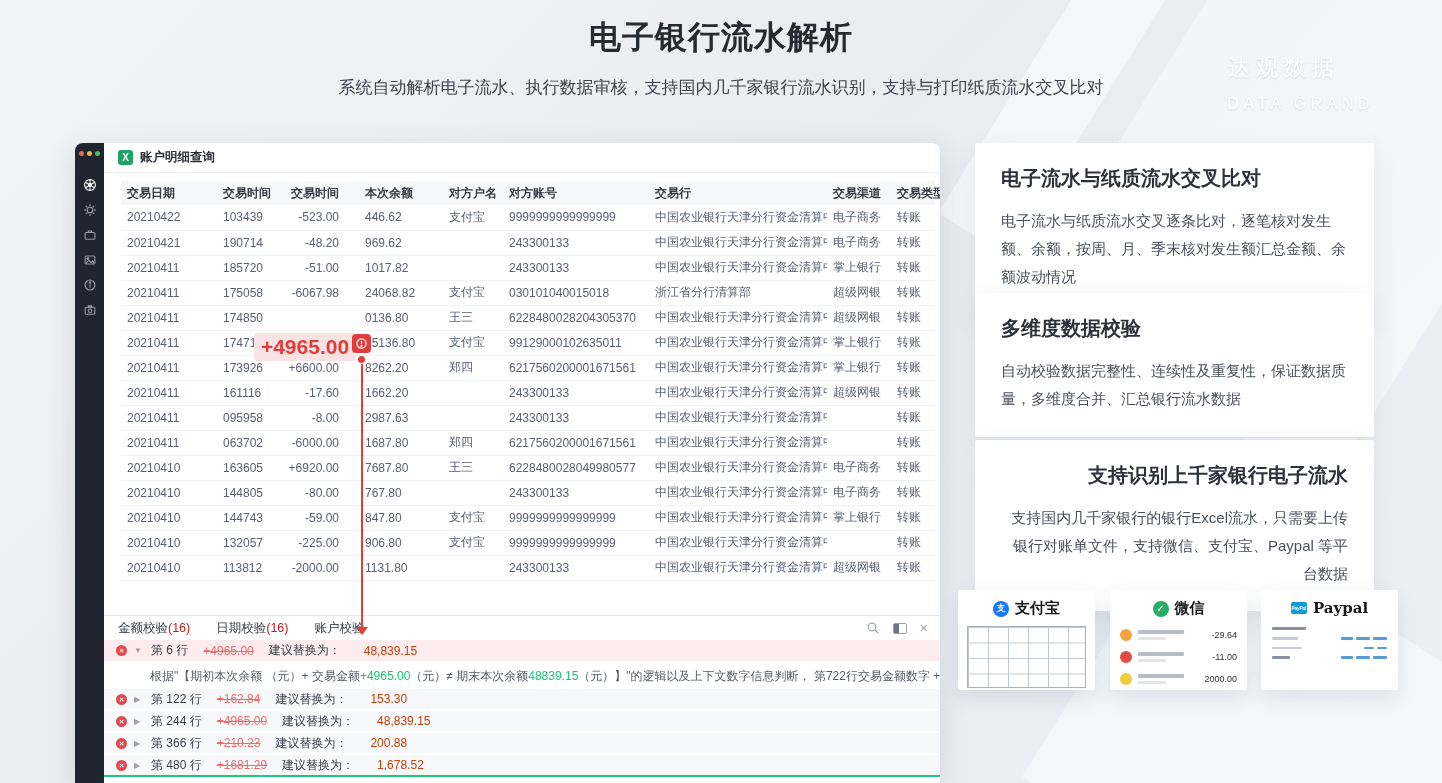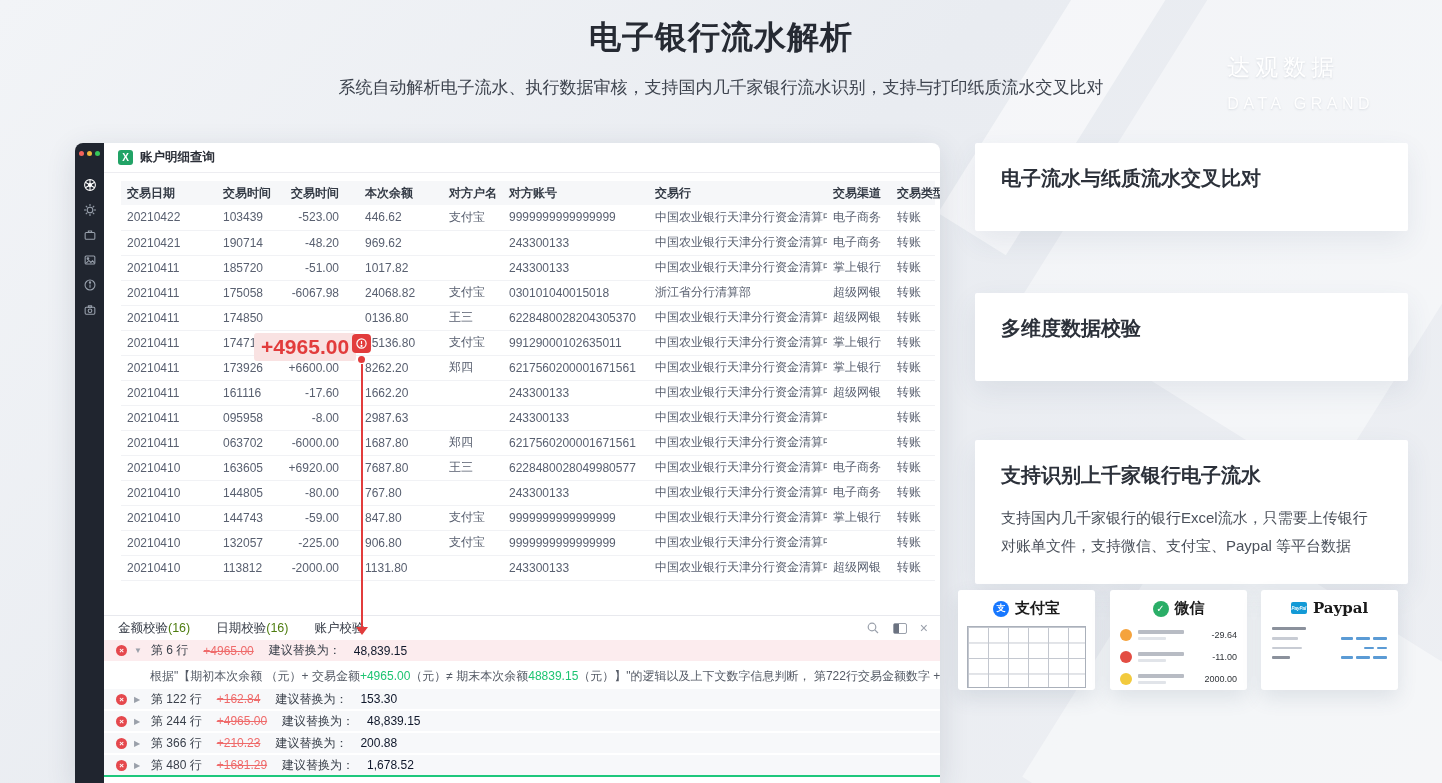--- a/index.html
+++ b/index.html
@@ -65,48 +65,48 @@
   .hl-line { position:absolute; left:257px; top:221px; width:1.5px; height:263px;
     background:#e23c3c; z-index:6; }
   .hl-arrow { position:absolute; left:251.5px; top:484px; width:0; height:0; z-index:6;
     border-left:6px solid transparent; border-right:6px solid transparent; border-top:8px solid #e23c3c; }
 
   
   .vpanel { flex:1; border-top:1px solid #e8e9ee; position:relative; background:#fff; }
   .vtabs { height:24px; display:flex; align-items:center; gap:26px; padding:0 12px 0 14px;
     font-size:12.5px; color:#343a45; }
   .vtab { cursor:default; }
-  .vtab .cnt { color:#4d7c0f; }
+  .vtab .cnt { color:#b91c1c; }
   .vtools { margin-left:auto; display:flex; align-items:center; gap:13px; }
   .vtool { color:#9aa0ab; display:flex; align-items:center; }
   .panel-glyph { width:14px; height:11px; border:1px solid #9aa0ab; border-radius:2px; position:relative; }
   .panel-glyph::before { content:""; position:absolute; left:0; top:0; bottom:0; width:5px; background:#6b7280; }
   .close-glyph { font-size:14px; line-height:1; color:#9aa0ab; }
 
   .issue { height:20px; margin-bottom:2px; background:#f7f8fa; display:flex; align-items:center;
     gap:7px; padding-left:12px; font-size:12px; color:#3a404b; }
   .issue.pink { background:#fcecee; height:21px; }
   .idot { width:11px; height:11px; border-radius:50%; background:#e5484d; color:#fff; font-size:8px;
     line-height:11px; text-align:center; font-weight:700; flex:none; }
   .caret { font-size:8px; color:#9aa0aa; width:10px; }
   .iline { font-weight:400; }
   .iold { color:#ef6b6b; text-decoration:line-through; margin-left:8px; }
   .ilabel { margin-left:8px; }
-  .inew { color:#0f172a; margin-left:6px; }
+  .inew { color:#c2410c; margin-left:16px; }
   .idetail { height:26px; display:flex; align-items:center; padding-left:46px; font-size:12px;
     color:#555b66; white-space:nowrap; overflow:hidden; }
   .idetail .green { color:#1ec472; }
   .green-bar { position:absolute; left:0; right:0; bottom:6px; height:2.5px; background:#1ec77c; }
 
   
-  .feature-card { position:absolute; left:975px; width:433px; background:#fff; border-radius:2px;
+  .feature-card { position:absolute; left:975px; width:399px; background:#fff; border-radius:2px;
     box-shadow:0 10px 28px rgba(60,80,110,.09); padding:22px 26px 24px; z-index:1; }
   .fc-title { font-size:20px; font-weight:700; color:#2c313a; margin-bottom:15px; }
   .fc-body { font-size:15px; color:#4b515b; line-height:1.85; }
-  #fc1 { top:143px; } #fc2 { top:293px; } #fc3 { top:440px; }
+  #fc1 { top:143px; } #fc2 { top:293px; } #fc3 { top:440px;text-align:right; }
 
   
   .mini-card { position:absolute; top:590px; width:137px; height:100px; background:#fff;
     border-radius:3px; box-shadow:0 8px 20px rgba(60,80,110,.12); padding:9px 8px; z-index:1; }
   #mc-alipay { left:958px; } #mc-wechat { left:1110px; } #mc-paypal { left:1261px; }
   .mc-head { display:flex; align-items:center; justify-content:center; gap:6px; margin-bottom:8px; }
   .mc-name { font-family:"DejaVu Serif","Liberation Serif",serif; font-size:15px; font-weight:700; color:#1a1a1a; }
   .brand-circle { width:16px; height:16px; border-radius:50%; color:#fff; font-size:9px; font-weight:700;
     display:flex; align-items:center; justify-content:center; flex:none; }
   .alipay-blue { background:#1677ff; }
@@ -501,23 +501,25 @@
             <span class="inew">1,678.52</span>
           </div>
         </div>
       <div class="green-bar"></div>
     </div>
   </div>
 </div>
 
 <div class="feature-card" id="fc1">
   <div class="fc-title">电子流水与纸质流水交叉比对</div>
+  <div class="fc-body">电子流水与纸质流水交叉逐条比对，逐笔核对发生额、余额，按周、月、季末核对发生额汇总金额、余额波动情况</div>
 </div>
 <div class="feature-card" id="fc2">
   <div class="fc-title">多维度数据校验</div>
+  <div class="fc-body">自动校验数据完整性、连续性及重复性，保证数据质量，多维度合并、汇总银行流水数据</div>
 </div>
 <div class="feature-card" id="fc3">
   <div class="fc-title">支持识别上千家银行电子流水</div>
   <div class="fc-body">支持国内几千家银行的银行Excel流水，只需要上传银行对账单文件，支持微信、支付宝、Paypal 等平台数据</div>
 </div>
 
 <div class="mini-card" id="mc-alipay">
   <div class="mc-head">
     <span class="brand-circle alipay-blue">支</span>
     <span class="mc-name">支付宝</span>

